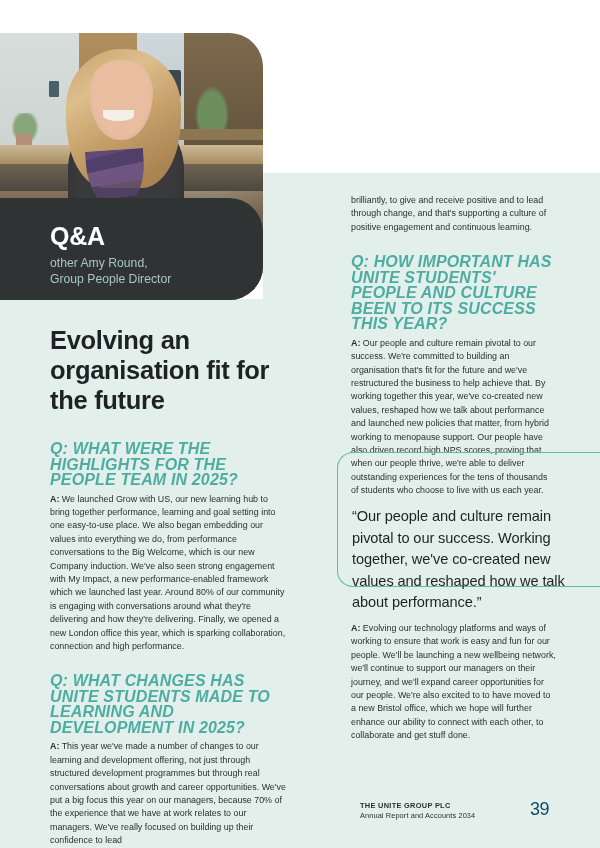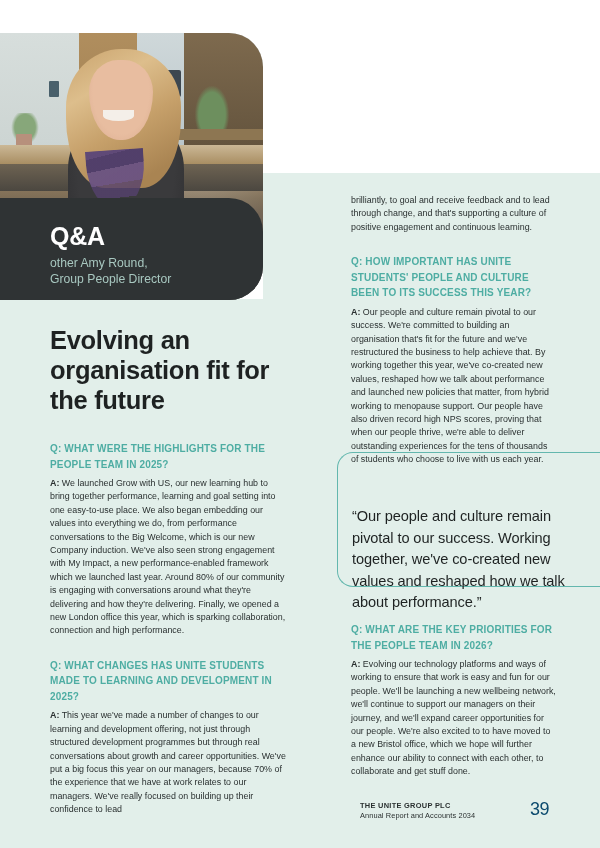--- a/index.html
+++ b/index.html
@@ -191,25 +191,26 @@
     font-size: 25.5px;
     font-weight: bold;
     line-height: 30px;
     color: #1e2222;
     letter-spacing: -0.3px;
     margin: 0 0 26px 0;
   }
   .qheading {
     color: #4eada3;
     font-weight: bold;
-    font-size: 10px;
+    font-size: 16px;
     line-height: 15.5px;
     letter-spacing: 0.15px;
     margin: 0 0 5px 0;
     text-transform: uppercase;
+    font-style: italic;
   }
   .qbody {
     color: #2a3030;
     font-size: 8.9px;
     line-height: 13.4px;
     margin: 0 0 20px 0;
     text-align: left;
   }
   .qbody .lead { font-weight: bold; }
 
@@ -316,30 +317,29 @@
     <h1 class="headline">Evolving an organisation fit for the future</h1>
 
     <h2 class="qheading">Q: WHAT WERE THE HIGHLIGHTS FOR THE PEOPLE TEAM IN 2025?</h2>
     <p class="qbody"><span class="lead">A:</span><span> We launched Grow with US, our new learning hub to bring together performance, learning and goal setting into one easy-to-use place. We also began embedding our values into everything we do, from performance conversations to the Big Welcome, which is our new Company induction. We've also seen strong engagement with My Impact, a new performance-enabled framework which we launched last year. Around 80% of our community is engaging with conversations around what they're delivering and how they're delivering. Finally, we opened a new London office this year, which is sparking collaboration, connection and high performance.</span></p>
 
     <h2 class="qheading">Q: WHAT CHANGES HAS UNITE STUDENTS MADE TO LEARNING AND DEVELOPMENT IN 2025?</h2>
     <p class="qbody"><span class="lead">A:</span><span> This year we've made a number of changes to our learning and development offering, not just through structured development programmes but through real conversations about growth and career opportunities. We've put a big focus this year on our managers, because 70% of the experience that we have at work relates to our managers. We've really focused on building up their confidence to lead</span></p>
   </div>
 
   <div class="col-right">
-    <p class="qbody">brilliantly, to goal and receive feedback and to lead through change, and that's supporting a culture of positive engagement and continuous learning.</p>
+    <p class="qbody">brilliantly, to give and receive positive and to lead through change, and that's supporting a culture of positive engagement and continuous learning.</p>
     <h2 class="qheading">Q: HOW IMPORTANT HAS UNITE STUDENTS' PEOPLE AND CULTURE BEEN TO ITS SUCCESS THIS YEAR?</h2>
     <p class="qbody"><span class="lead">A:</span><span> Our people and culture remain pivotal to our success. We're committed to building an organisation that's fit for the future and we've restructured the business to help achieve that. By working together this year, we've co-created new values, reshaped how we talk about performance and launched new policies that matter, from hybrid working to menopause support. Our people have also driven record high NPS scores, proving that when our people thrive, we're able to deliver outstanding experiences for the tens of thousands of students who choose to live with us each year.</span></p>
   </div>
 
   <div class="quotebox"></div>
   <div class="quotetext">“Our people and culture remain pivotal to our success. Working together, we've co-created new values and reshaped how we talk about performance.”</div>
 
   <div class="col-right2">
-    <h2 class="qheading">Q: WHAT ARE THE KEY PRIORITIES FOR THE PEOPLE TEAM IN 2026?</h2>
     <p class="qbody"><span class="lead">A:</span><span> Evolving our technology platforms and ways of working to ensure that work is easy and fun for our people. We'll be launching a new wellbeing network, we'll continue to support our managers on their journey, and we'll expand career opportunities for our people. We're also excited to to have moved to a new Bristol office, which we hope will further enhance our ability to connect with each other, to collaborate and get stuff done.</span></p>
   </div>
 
   <div class="footer">
     <div class="f1">THE UNITE GROUP PLC</div>
     <div class="f2">Annual Report and Accounts 2034</div>
   </div>
   <div class="pagenum">39</div>
 
 </div>

